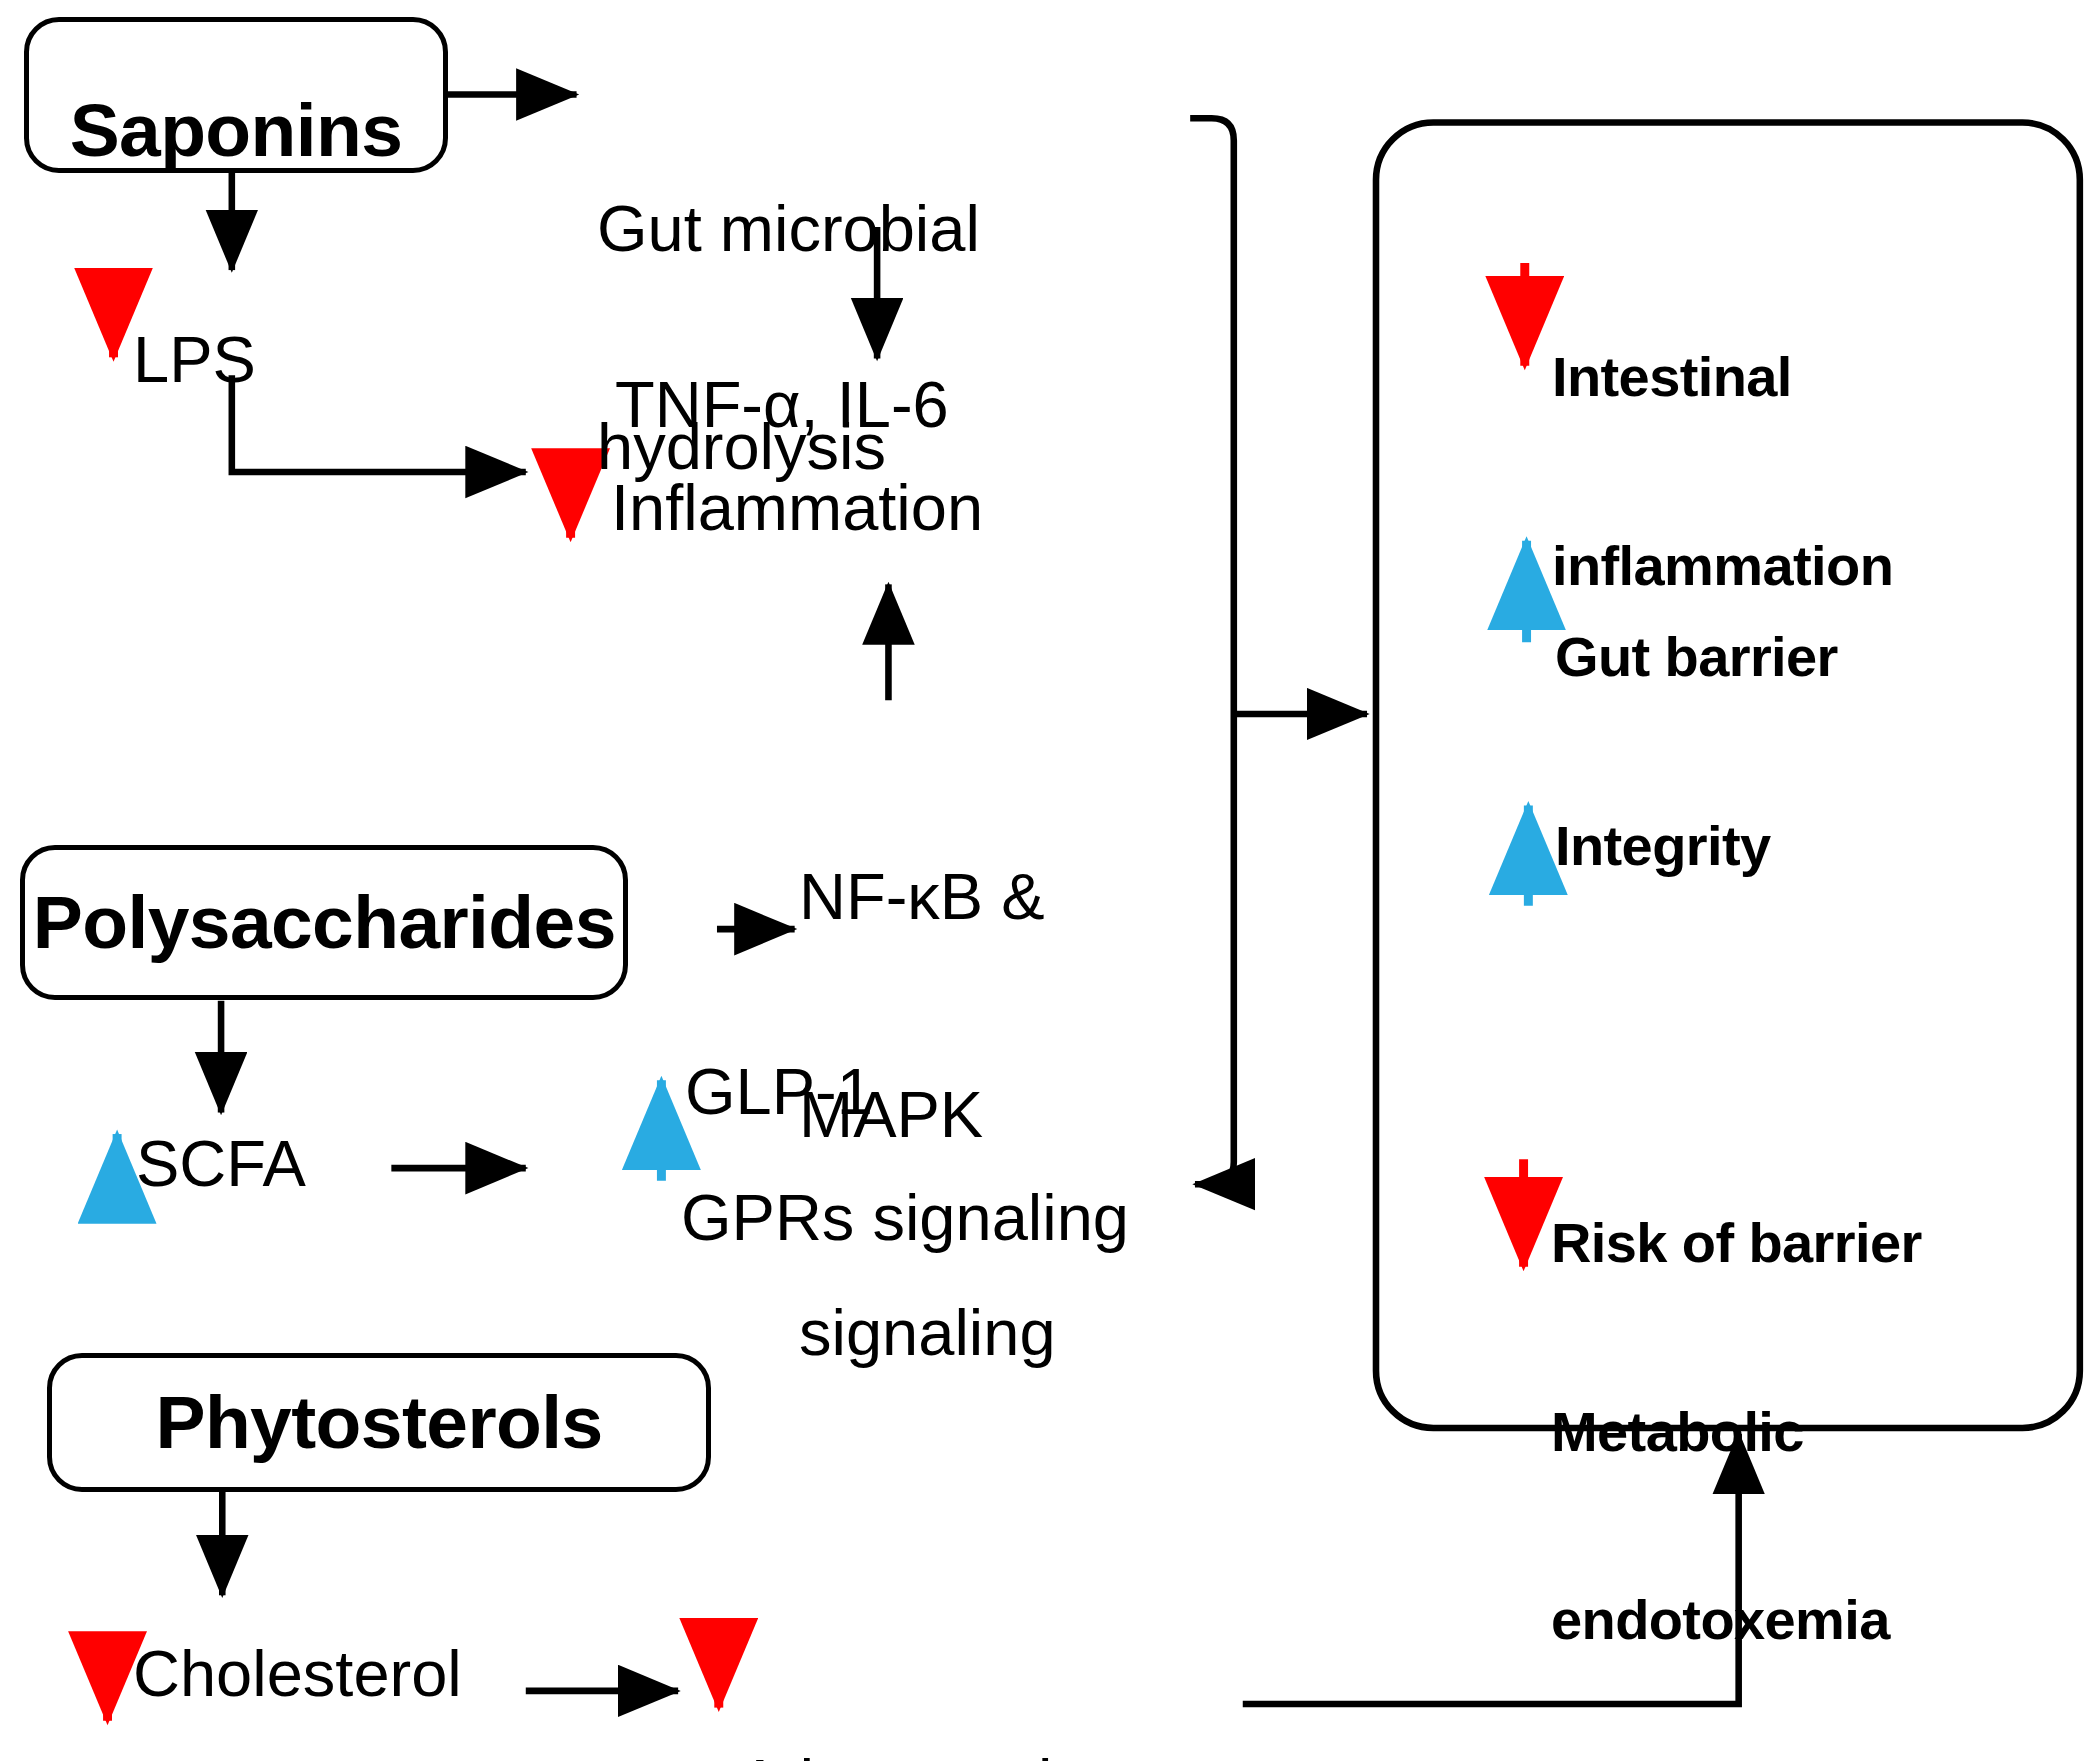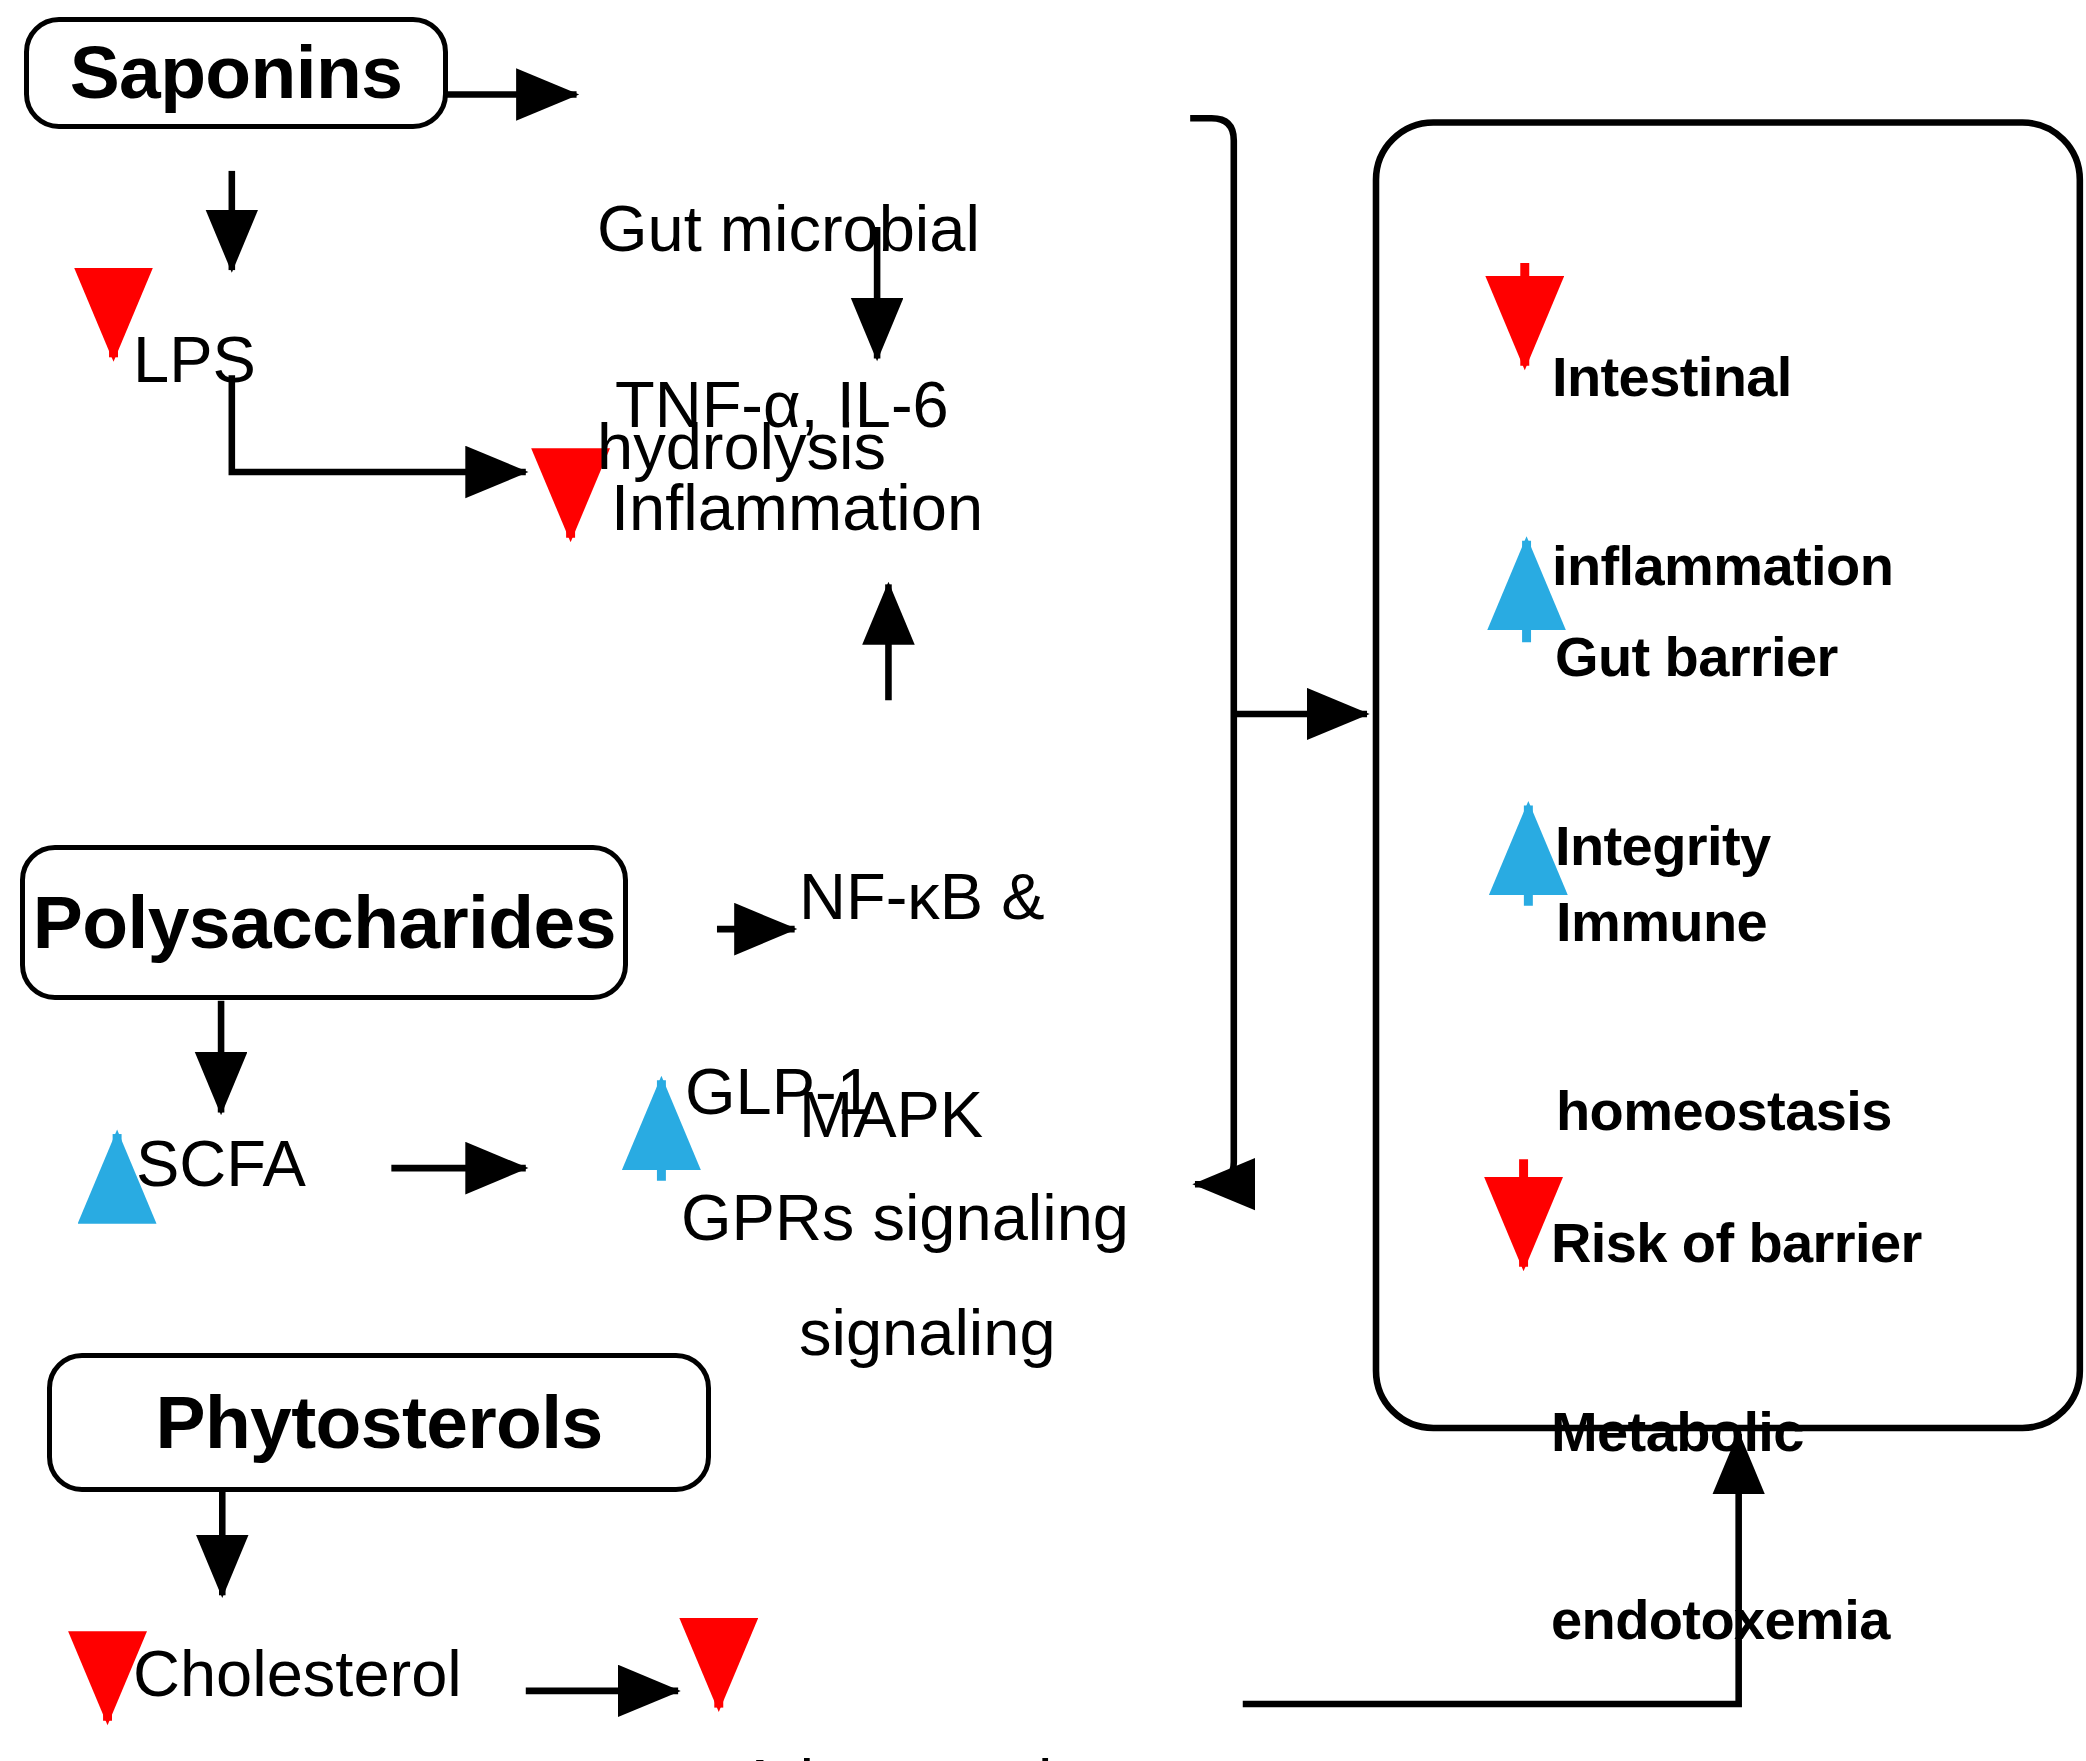--- a/index.html
+++ b/index.html
@@ -121,21 +121,21 @@
 
     <g>
       <path d="M2558,1516 L2558,1348" stroke="#29abe2" stroke-width="15" fill="none" marker-end="url(#ahB)"></path>
     </g>
 
     <g>
       <path d="M2550,1940 L2550,2120" stroke="#ff0000" stroke-width="15" fill="none" marker-end="url(#ahR)"></path>
     </g>
   </svg>
 
-  <div class="node-box" style="left:24px;top:16.7px;width:424px;height:112px;">
+  <div class="node-box" style="left:24px;top:16.7px;width:424px;height:156px;align-items:flex-end;">
     <span class="node-label" style="font-size:75px;">Saponins</span>
   </div>
 
   <div class="node-box" style="left:20.3px;top:845px;width:608px;height:155px;">
     <span class="node-label" style="font-size:75px;">Polysaccharides</span>
   </div>
 
   <div class="node-box" style="left:47px;top:1353px;width:664px;height:139px;">
     <span class="node-label" style="font-size:75px;">Phytosterols</span>
   </div>
@@ -173,24 +173,20 @@
   <div class="txt bold" style="left:1552px;top:221px;">
     <div>Intestinal</div>
     <div>inflammation</div>
   </div>
 
   <div class="txt bold" style="left:1555px;top:501px;">
     <div>Gut barrier</div>
     <div>Integrity</div>
   </div>
 
-  <div class="txt bold" style="left:1556px;top:766px;">
-    <div>Immune</div>
-    <div>homeostasis</div>
-  </div>
 
   <div class="txt bold" style="left:1551px;top:1087px;">
     <div>Risk of barrier</div>
     <div>Metabolic</div>
     <div>endotoxemia</div>
   </div>
 
 </div>
 
 

